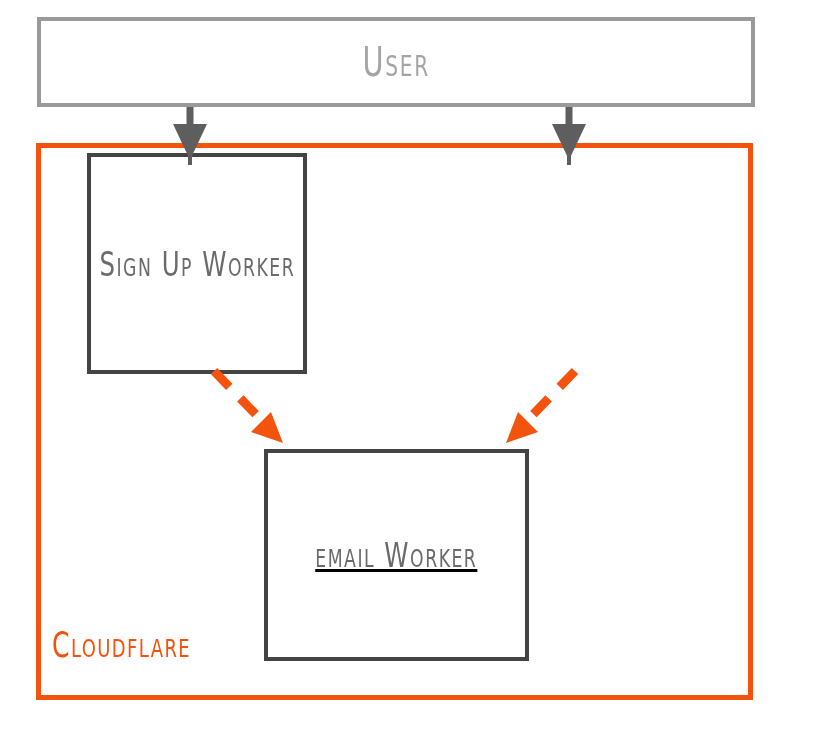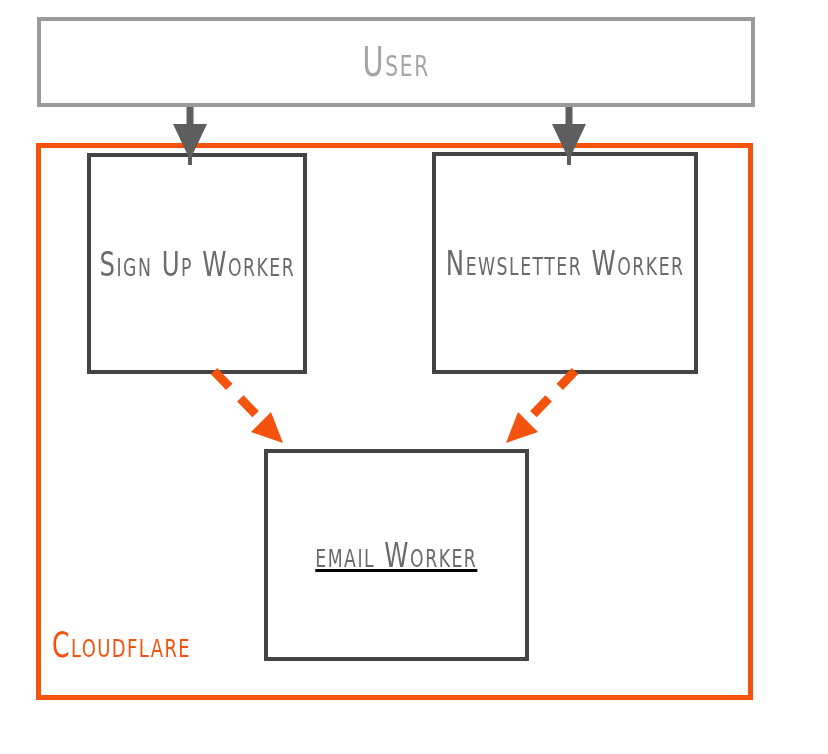--- a/index.html
+++ b/index.html
@@ -136,23 +136,20 @@
   <div class="box" id="user-box">
     <span class="box-label">User</span>
   </div>
 
   <div id="cloudflare-container"></div>
 
   <div class="box worker-box" id="signup-worker">
     <span class="box-label">Sign Up Worker</span>
   </div>
 
-  <div class="box worker-box" id="newsletter-worker">
-    <span class="box-label">Newsletter Worker</span>
-  </div>
 
   <div class="box worker-box" id="email-worker">
     <span class="box-label">email Worker</span>
   </div>
 
   <div id="cloudflare-label">Cloudflare</div>
 
   <svg id="connectors" viewBox="0 0 828 754">
 
     <g>

